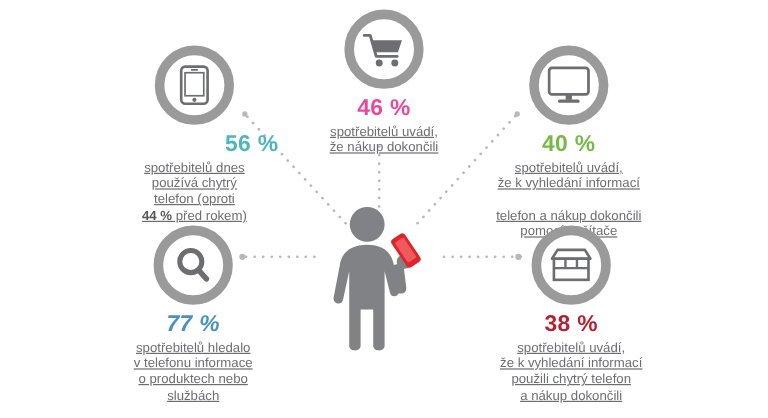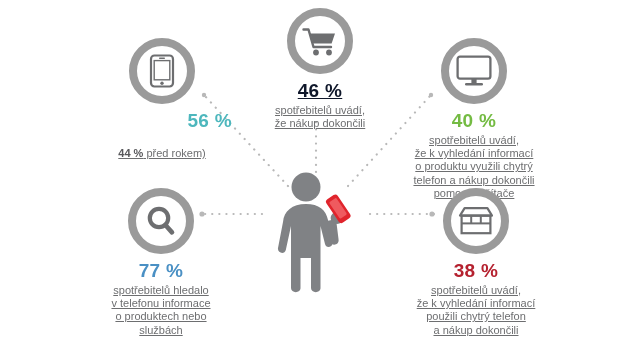--- a/index.html
+++ b/index.html
@@ -49,23 +49,23 @@
   .desc b { color:#58585b; font-weight:bold;margin-top:27px; }
 
   
   #node-phone    { left:92px;  top:38px;  width:140px; }
   #node-cart     { left:245px; top:8px;   width:150px; }
   #node-monitor  { left:398px; top:38px;  width:152px; }
   #node-search   { left:88px;  top:188px; width:146px; }
   #node-store    { left:398px; top:188px; width:156px; }
 
   .pct-teal   { color:#4db7bd;text-align:right; }
-  .pct-orange { color:#0f172a;text-decoration:underline; }
+  .pct-orange { color:#ec4899; }
   .pct-green  { color:#74bb43; }
-  .pct-blue   { color:#4a90c4; }
+  .pct-blue   { color:#4a90c4;font-style:italic; }
   .pct-red    { color:#b5212f;text-align:center; }
 </style>
 </head>
 <body>
 
 <div id="canvas">
 
   <svg class="connectors" width="640" height="348">
     <g stroke="#b8b8b8" stroke-width="2.2" stroke-linecap="round" stroke-dasharray="0.1 7" fill="none">
 
@@ -106,21 +106,21 @@
   <div class="node" id="node-phone">
     <div class="ring">
       <svg width="30" height="34" viewBox="0 0 30 34">
         <rect x="4" y="1.5" width="22" height="31" rx="3.4" fill="none" stroke="#6d6e70" stroke-width="2.2"></rect>
         <rect x="7.2" y="6.6" width="15.6" height="19.2" fill="none" stroke="#6d6e70" stroke-width="1.4"></rect>
         <circle cx="15" cy="29.2" r="1.7" fill="#6d6e70"></circle>
         <rect x="12" y="3.6" width="6" height="1.3" rx="0.65" fill="#6d6e70"></rect>
       </svg>
     </div>
     <div class="pct pct-teal">56 %</div>
-    <div class="desc"><br><b>44 %</b><span> před rokem)</span></div>
+    <div class="desc"><span><span>spotřebitelů dnes</span><br><span>používá chytrý</span><br><span>telefon (oproti</span></span><br><b>44 %</b><span> před rokem)</span></div>
   </div>
 
   <div class="node" id="node-cart">
     <div class="ring">
       <svg width="36" height="32" viewBox="0 0 36 32">
         <path d="M1.5 4.5 L6.5 4.5 L11.5 22 L29 22" fill="none" stroke="#6d6e70" stroke-width="2.4" stroke-linecap="round" stroke-linejoin="round"></path>
         <path d="M8.2 8.5 L33 8.5 L29.6 18.6 L11.2 18.6 Z" fill="#6d6e70"></path>
         <circle cx="14" cy="27.5" r="2.9" fill="#6d6e70"></circle>
         <circle cx="27" cy="27.5" r="2.9" fill="#6d6e70"></circle>
       </svg>
@@ -132,21 +132,21 @@
   <div class="node" id="node-monitor">
     <div class="ring">
       <svg width="36" height="32" viewBox="0 0 36 32">
         <rect x="1.6" y="1.6" width="32.8" height="22" rx="2.4" fill="none" stroke="#6d6e70" stroke-width="2.3"></rect>
         <rect x="5.2" y="5.2" width="25.6" height="15" fill="#ffffff"></rect>
         <rect x="15.4" y="23.6" width="5.2" height="4.6" fill="#6d6e70"></rect>
         <rect x="9" y="28" width="18" height="2.6" rx="1.3" fill="#6d6e70"></rect>
       </svg>
     </div>
     <div class="pct pct-green">40 %</div>
-    <div class="desc"><span>spotřebitelů uvádí,</span><br><span>že k vyhledání informací</span><br><span>o produktu využili chytrý</span><br><span>telefon a nákup dokončili</span><br><span>pomocí počítače</span></div>
+    <div class="desc"><span>spotřebitelů uvádí,</span><br><span>že k vyhledání informací</span><br><br><span>telefon a nákup dokončili</span><br><span>pomocí počítače</span></div>
   </div>
 
   <div class="node" id="node-search">
     <div class="ring">
       <svg width="32" height="32" viewBox="0 0 32 32">
         <circle cx="14" cy="13" r="9.2" fill="none" stroke="#6d6e70" stroke-width="4.2"></circle>
         <line x1="20.4" y1="20" x2="27" y2="27.4" stroke="#6d6e70" stroke-width="4.6" stroke-linecap="round"></line>
       </svg>
     </div>
     <div class="pct pct-blue">77 %</div>

